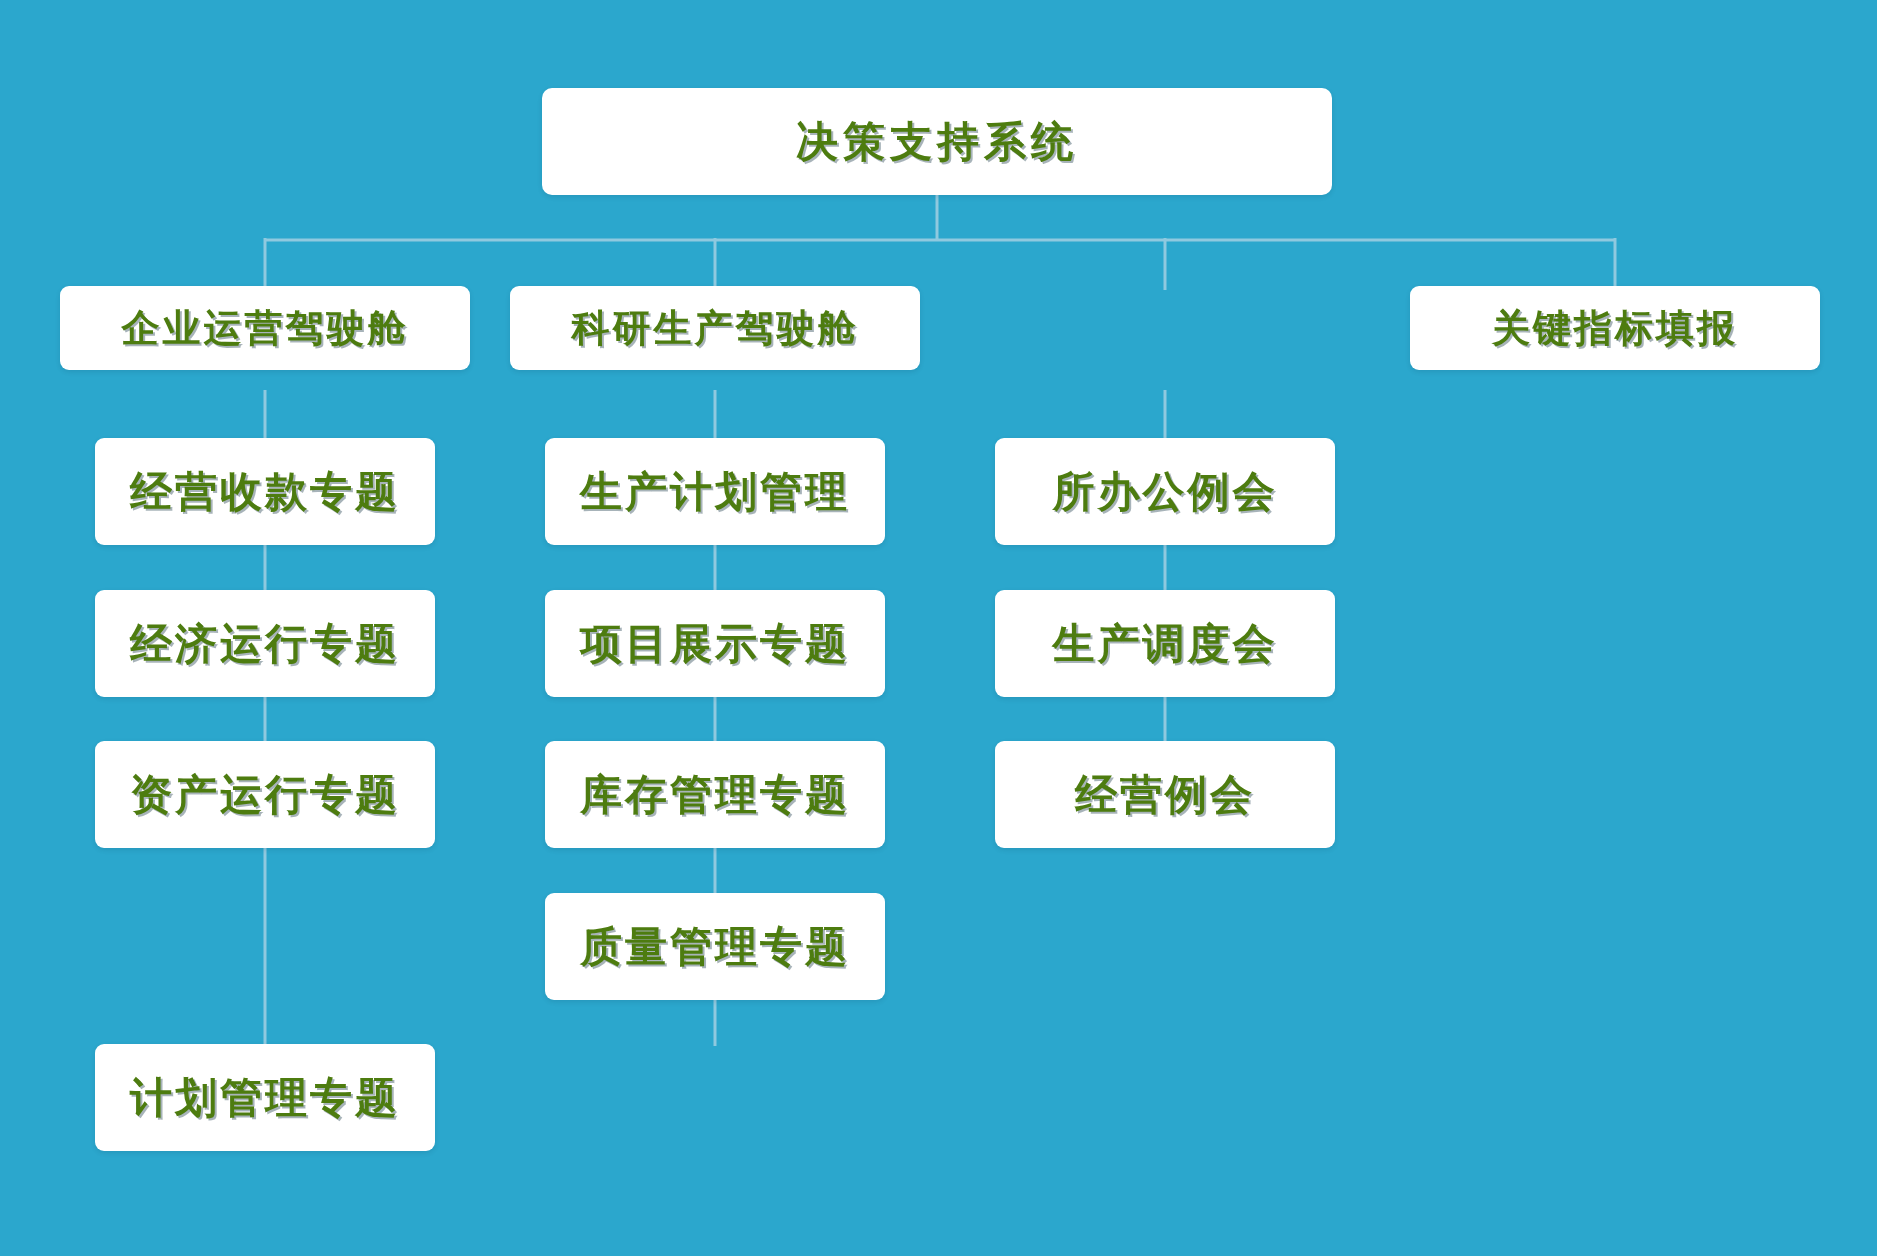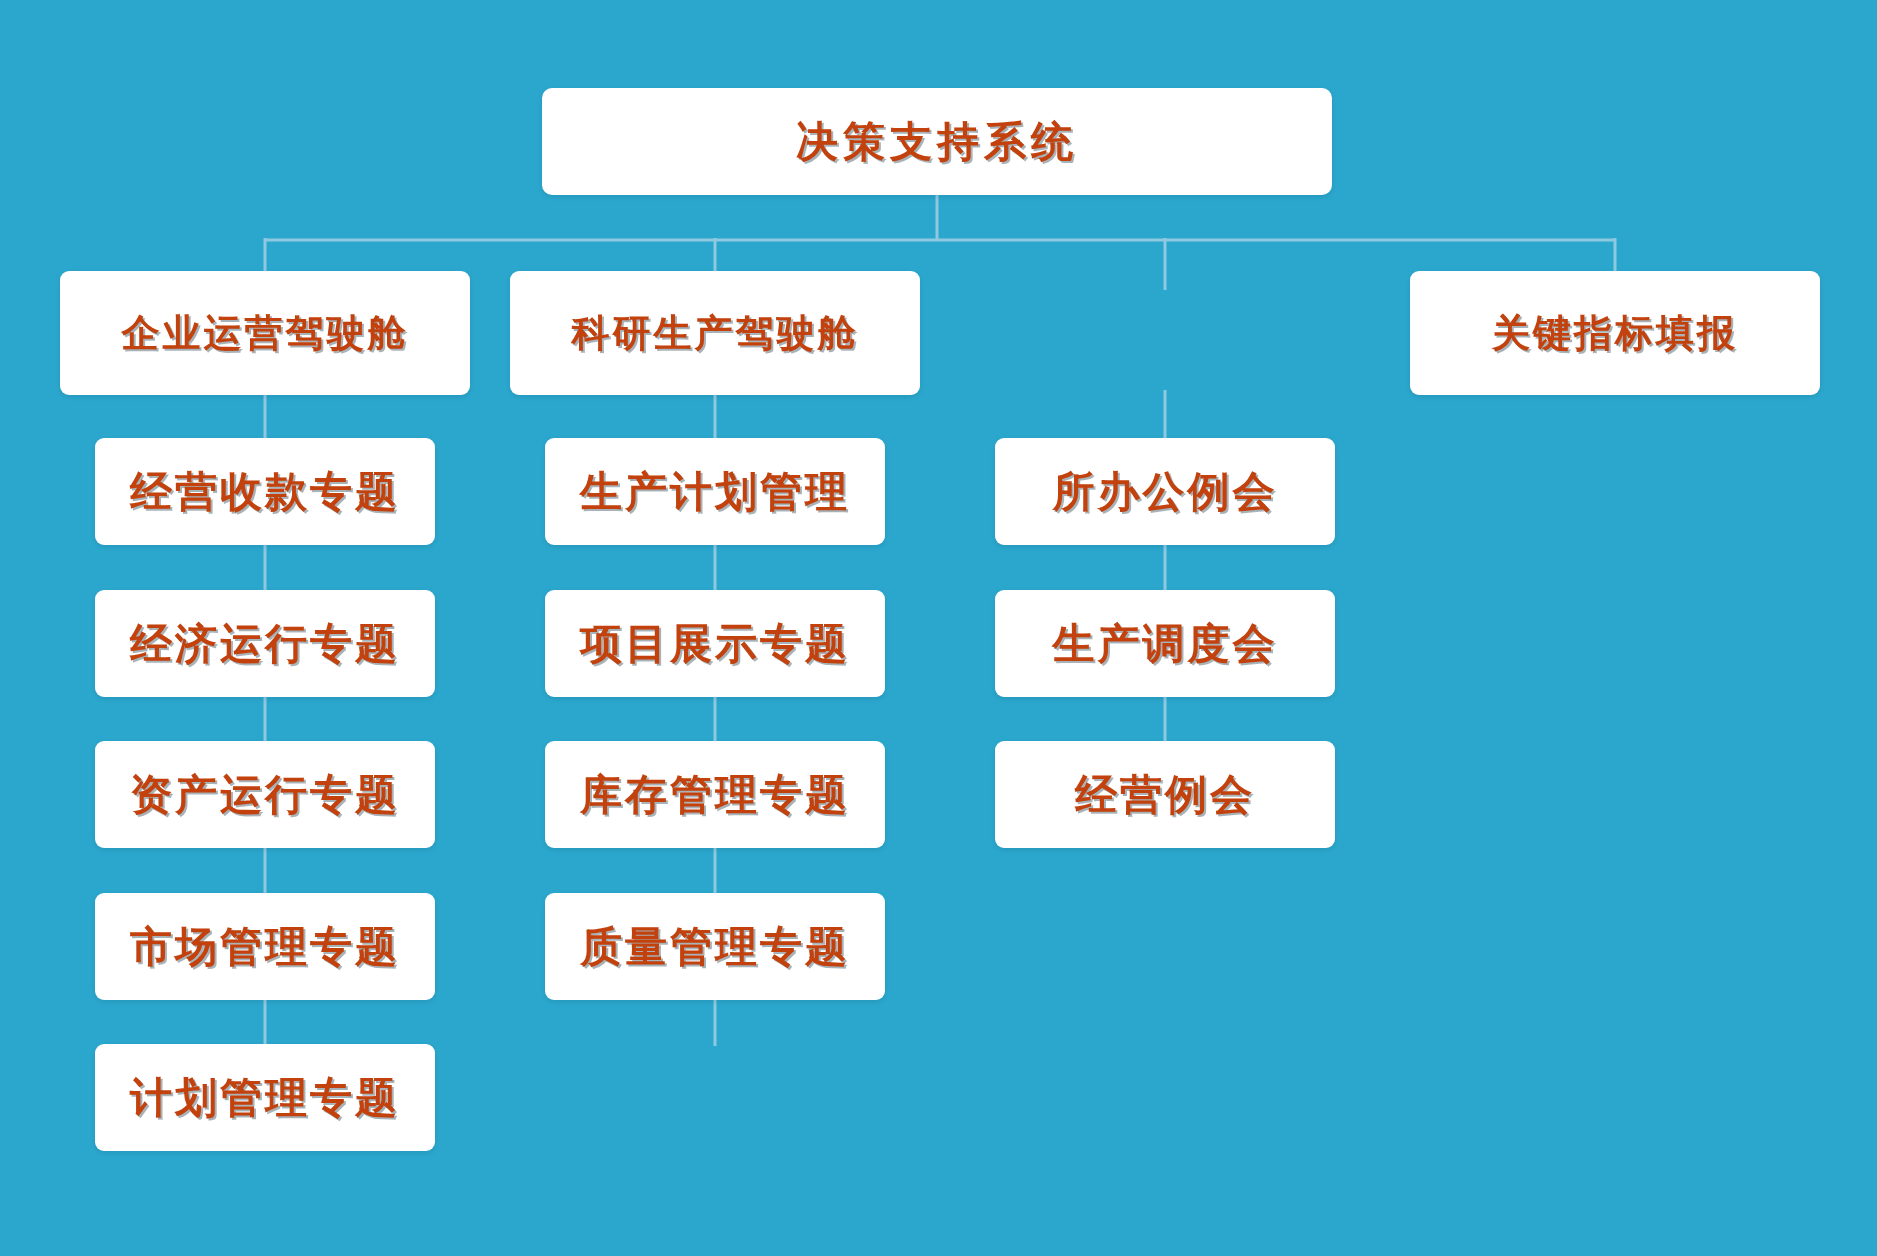--- a/index.html
+++ b/index.html
@@ -28,36 +28,36 @@
     stroke: #8FC9DF;
     stroke-width: 3;
   }
   .node {
     position: absolute;
     background: #FFFFFF;
     border-radius: 9px;
     display: flex;
     align-items: center;
     justify-content: center;
-    color: #c2410c;
+    color: #4d7c0f;
     font-weight: bold;
     font-size: 38px;
     letter-spacing: 3px;
     text-shadow: 2px 2px 0 rgba(24, 55, 72, 0.38);
     box-shadow: 0 2px 5px rgba(0, 45, 65, 0.12);
     white-space: nowrap;
   }
   .node.root {
     left: 542px; top: 88px; width: 790px; height: 107px;
     border-radius: 10px;
     font-size: 42px;
     letter-spacing: 5px;
   }
   .node.header {
-    top: 271px; height: 124px; width: 410px;
+    top: 286px; height: 84px; width: 410px;
     font-size: 38px;
   }
   .node.child {
     width: 340px; height: 107px;
     font-size: 42px;
   }
   
   .colA.header { left: 60px; }
   .colB.header { left: 510px; }
   .colC.header { left: 960px; }
@@ -95,21 +95,20 @@
 
   <div class="node root">决策支持系统</div>
 
   <div class="node header colA">企业运营驾驶舱</div>
   <div class="node header colB">科研生产驾驶舱</div>
   <div class="node header colD">关键指标填报</div>
 
   <div class="node child colA row0">经营收款专题</div>
   <div class="node child colA row1">经济运行专题</div>
   <div class="node child colA row2">资产运行专题</div>
-  <div class="node child colA row3">市场管理专题</div>
   <div class="node child colA row4">计划管理专题</div>
 
   <div class="node child colB row0">生产计划管理</div>
   <div class="node child colB row1">项目展示专题</div>
   <div class="node child colB row2">库存管理专题</div>
   <div class="node child colB row3">质量管理专题</div>
 
   <div class="node child colC row0">所办公例会</div>
   <div class="node child colC row1">生产调度会</div>
   <div class="node child colC row2">经营例会</div>

